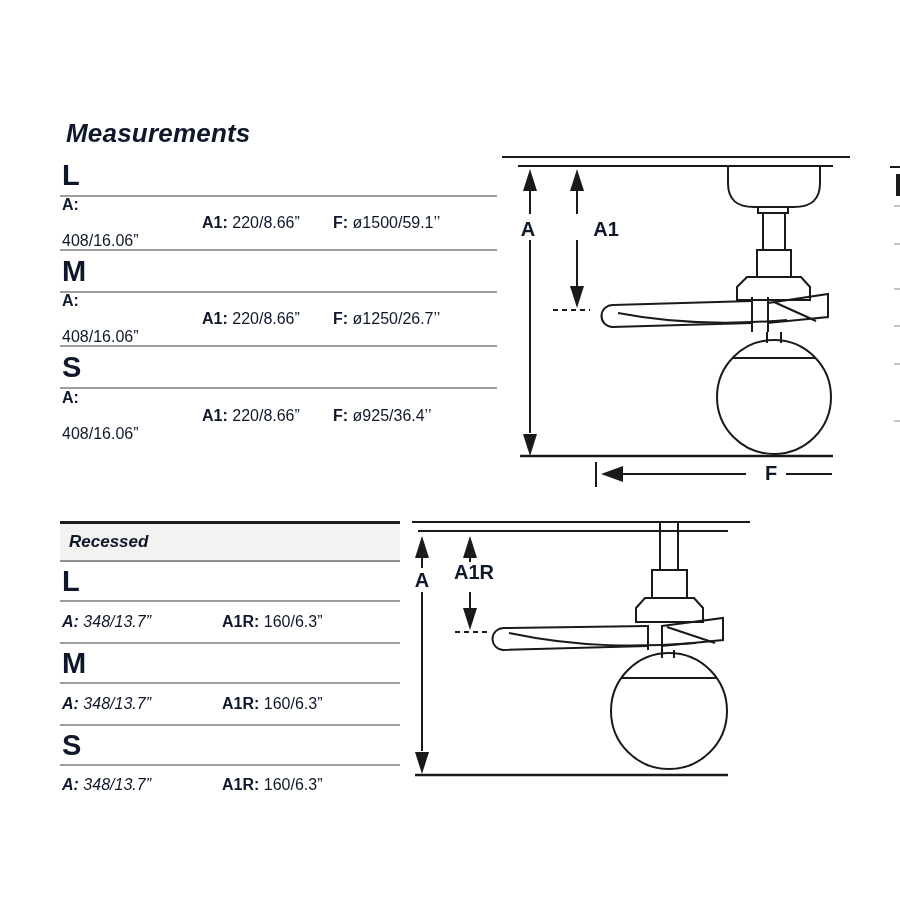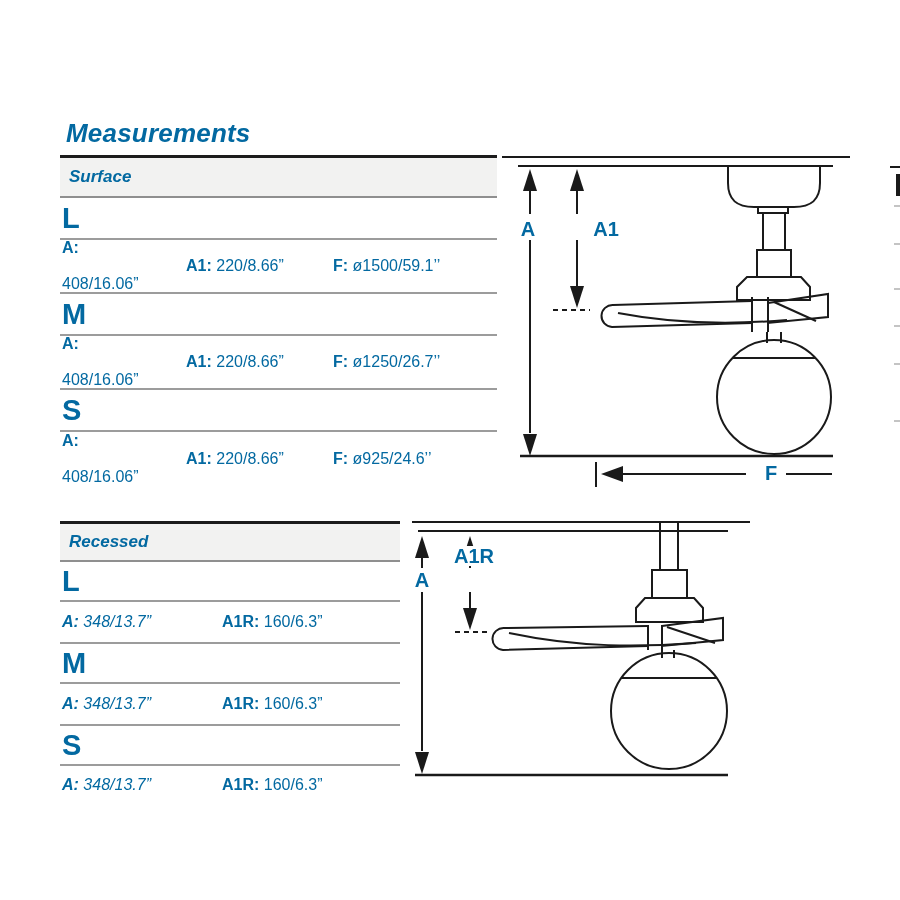--- a/index.html
+++ b/index.html
@@ -1,18 +1,18 @@
 <!DOCTYPE html>
 <html><head>
 <meta charset="utf-8">
 <style>
   html,body{margin:0;padding:0;background:#ffffff;}
   .canvas{
     position:relative;width:900px;height:900px;background:#ffffff;overflow:hidden;
-    font-family:"Liberation Sans","DejaVu Sans",sans-serif;color:#0369a1;
+    font-family:"Liberation Sans","DejaVu Sans",sans-serif;color:#0f172a;
   }
   
   .page-title{
     position:absolute;left:66px;top:118px;
     font-size:26px;font-weight:700;font-style:italic;letter-spacing:0.2px;
   }
   
   .spec-table{position:absolute;left:60px;}
   .spec-table .thead{
     border-top:3px solid #1c1c1c;border-bottom:2px solid #8f8f8f;background:#f2f2f1;
@@ -27,21 +27,21 @@
   .data-row.last{border-bottom:none;}
   .cell{position:absolute;top:50%;transform:translateY(-50%);white-space:nowrap;}
   .cell .b{font-weight:700;}
   .cell .line2{display:block;margin-top:18px;}
   
   .surface-table{top:155px;width:437px;}
   .surface-table .thead{height:43px;}
   .surface-table .size-row{height:42px;}
   .surface-table .data-row{height:54px;}
   .surface-table .cell.c-a{left:2px;}
-  .surface-table .cell.c-a1{left:126px;}
+  .surface-table .cell.c-a1{left:142px;}
   .surface-table .cell.c-f{left:273px;text-align:right;}
   
   .recessed-table{top:521px;width:340px;}
   .recessed-table .thead{height:41px;}
   .recessed-table .size-row{height:40px;}
   .recessed-table .data-row{height:42px;}
   .recessed-table .data-row.last{height:38px;}
   .recessed-table .cell.c-a{left:2px;font-style:italic;}
   .recessed-table .cell.c-a1r{left:162px;text-align:right;}
   
@@ -55,23 +55,20 @@
   .edge-tick{position:absolute;background:#c4c4c4;width:6px;height:2px;left:894px;}
 </style>
 </head>
 <body>
 
 <div class="canvas">
 
   <div class="page-title">Measurements</div>
 
   <div class="spec-table surface-table">
-    <div class="thead">
-      <span>Surface</span>
-    </div>
 
     <div class="size-row">
       <span>L</span>
     </div>
     <div class="data-row">
       <div class="cell c-a">
         <span class="b">A:</span>
         <span class="line2">408/16.06”</span>
       </div>
       <div class="cell c-a1">
@@ -109,21 +106,21 @@
       <div class="cell c-a">
         <span class="b">A:</span>
         <span class="line2">408/16.06”</span>
       </div>
       <div class="cell c-a1">
         <span class="b">A1:</span>
         <span>220/8.66”</span>
       </div>
       <div class="cell c-f">
         <span class="b">F:</span>
-        <span>ø925/24.6’’</span>
+        <span>ø925/36.4’’</span>
       </div>
     </div>
   </div>
 
   <div class="spec-table recessed-table">
     <div class="thead">
       <span>Recessed</span>
     </div>
 
     <div class="size-row">
@@ -243,21 +240,21 @@
       <line x1="15" y1="275" x2="328" y2="275" stroke-width="2.5"></line>
     </g>
     <g fill="#1a1a1a" stroke="none">
       <polygon points="22,36 15,58 29,58"></polygon>
       <polygon points="22,274 15,252 29,252"></polygon>
       <polygon points="70,36 63,58 77,58"></polygon>
       <polygon points="70,130 63,108 77,108"></polygon>
     </g>
   </svg>
   <div class="diag-label" style="left:412px;top:570px;width:20px;">A</div>
-  <div class="diag-label" style="left:452px;top:546px;width:44px;">A1R</div>
+  <div class="diag-label" style="left:452px;top:562px;width:44px;">A1R</div>
 
   <div class="edge-frag" style="left:890px;top:166px;width:10px;height:2px;"></div>
   <div class="edge-frag" style="left:896px;top:174px;width:4px;height:22px;"></div>
   <div class="edge-tick" style="top:205px;"></div>
   <div class="edge-tick" style="top:243px;"></div>
   <div class="edge-tick" style="top:288px;"></div>
   <div class="edge-tick" style="top:325px;"></div>
   <div class="edge-tick" style="top:363px;"></div>
   <div class="edge-tick" style="top:420px;"></div>
 

